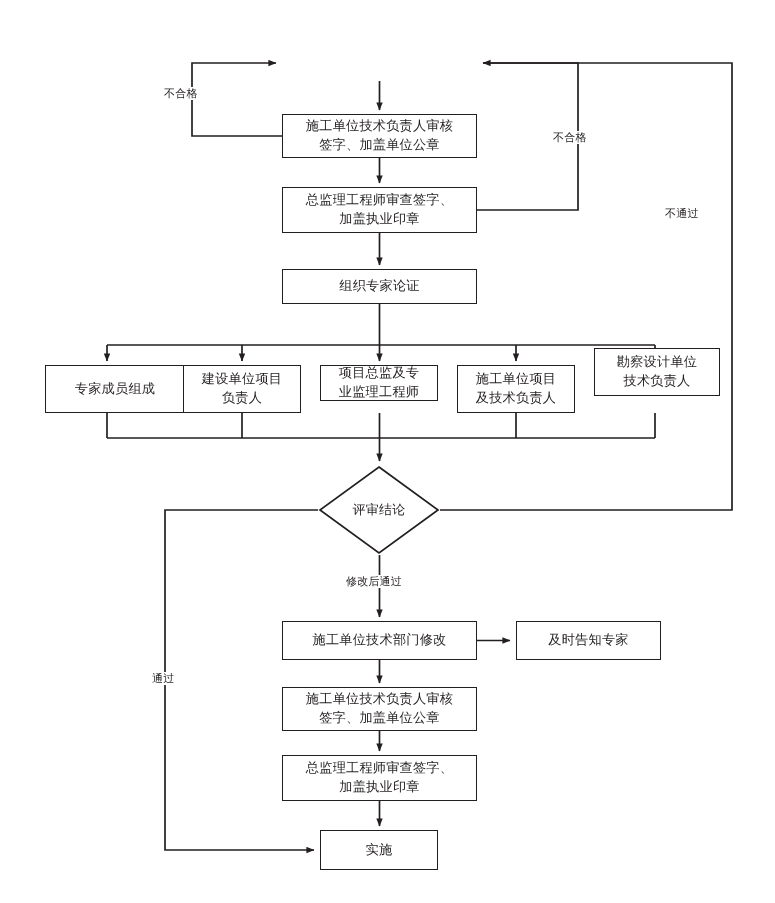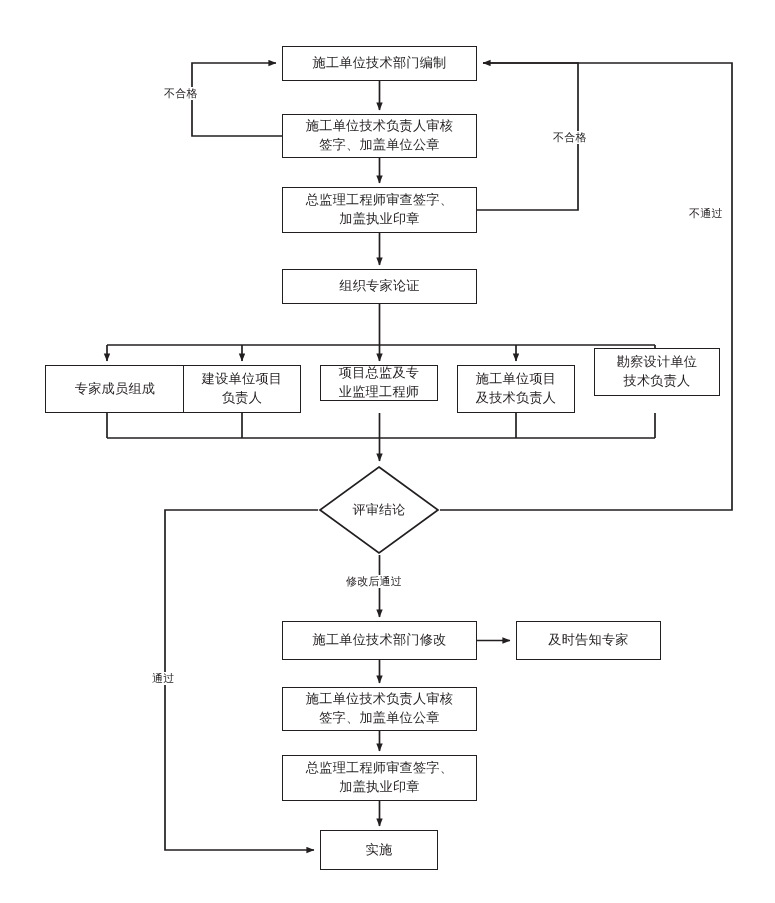--- a/index.html
+++ b/index.html
@@ -119,23 +119,20 @@
       <path d="M379.5,660 L379.5,683" marker-end="url(#arrow)"></path>
 
       <path d="M379.5,731 L379.5,751" marker-end="url(#arrow)"></path>
 
       <path d="M379.5,801 L379.5,826" marker-end="url(#arrow)"></path>
 
       <path d="M318,510 L165,510 L165,850 L314,850" marker-end="url(#arrow)"></path>
     </g>
   </svg>
 
-  <div class="node" style="left:282px; top:46px; width:195px; height:35px;">
-    <span>施工单位技术部门编制</span>
-  </div>
 
   <div class="node" style="left:282px; top:114px; width:195px; height:44px;">
     <span>施工单位技术负责人审核
 签字、加盖单位公章</span>
   </div>
 
   <div class="node" style="left:282px; top:187px; width:195px; height:46px;">
     <span>总监理工程师审查签字、
 加盖执业印章</span>
   </div>
@@ -194,19 +191,19 @@
   </div>
 
   <div class="node" style="left:320px; top:830px; width:118px; height:40px;">
     <span>实施</span>
   </div>
 
   <div class="edge-label" style="left:162px; top:87px;">不合格</div>
 
   <div class="edge-label" style="left:551px; top:131px;">不合格</div>
 
-  <div class="edge-label" style="left:687px; top:207px;">不通过</div>
+  <div class="edge-label" style="left:663px; top:207px;">不通过</div>
 
   <div class="edge-label" style="left:344px; top:575px;">修改后通过</div>
 
   <div class="edge-label" style="left:150px; top:672px;">通过</div>
 
 </div>
 
 </body></html>

